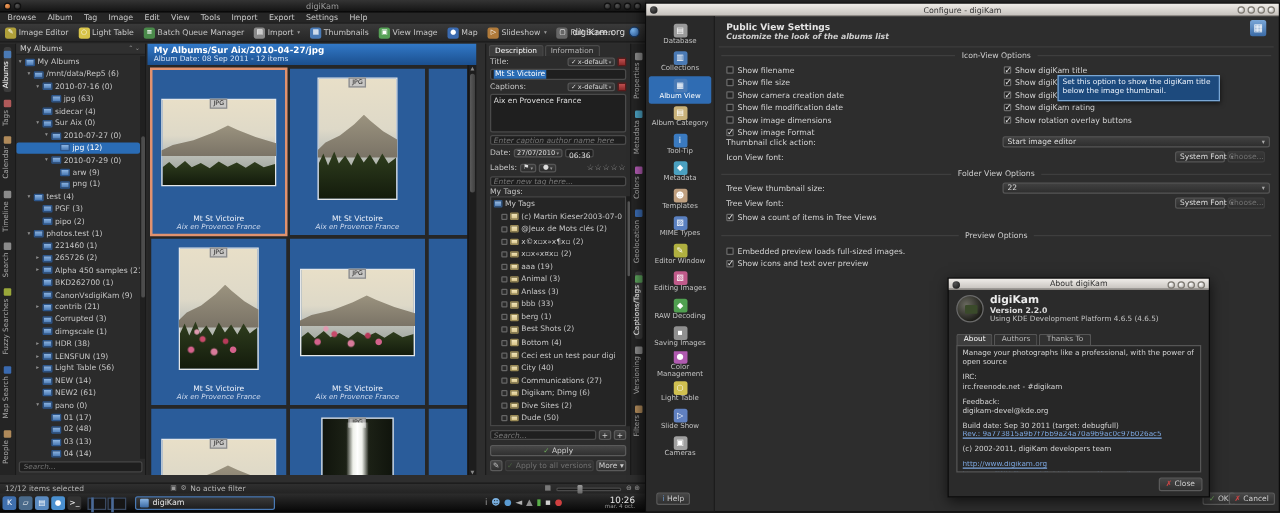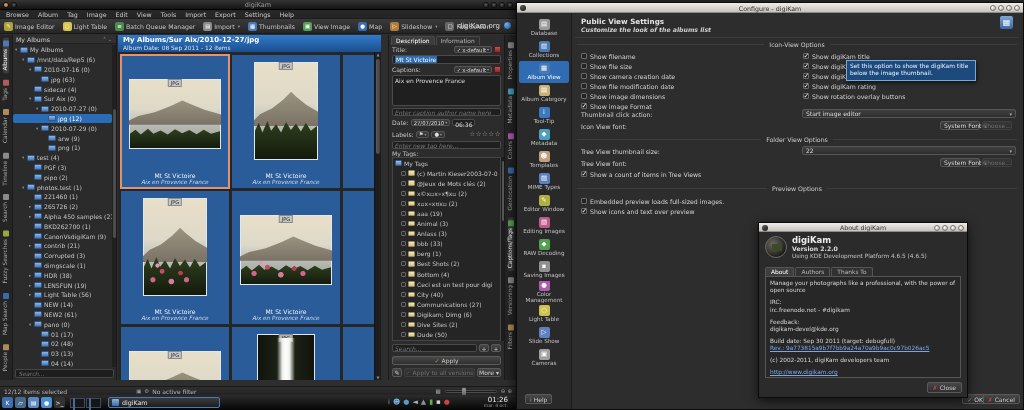--- a/index.html
+++ b/index.html
@@ -462,21 +462,21 @@
         </div>
         </div>
       <div class="tree-sb">
           <div class="h"></div>
         </div>
       <input class="tsearch" readonly="" placeholder="Search..." style="">
     </div>
 
     <div class="thumbarea">
       <div class="banner">
-        <div class="t1">My Albums/Sur Aix/2010-12-27/jpg</div>
+        <div class="t1">My Albums/Sur Aix/2010-04-27/jpg</div>
         <div class="t2">Album Date: 08 Sep 2011 - 12 items</div>
       </div>
       <div class="grid">
 
       <div class="card selected land1">
           <div class="photo">
             <span class="badge">JPG</span>
             <i class="mtn"></i>
             <i class="fg"></i>
             <i class="fx"></i>
@@ -792,21 +792,21 @@
     <span class="ti" style="--c: #9a9a9a;">i</span>
         <span class="ti" style="--c: #7ab0e0;">☻</span>
         <span class="ti" style="--c: #5a9ad0;">●</span>
         <span class="ti" style="--c: #b0b0b0;">◄</span>
         <span class="ti" style="--c: #909090;">▲</span>
         <span class="ti" style="--c: #5ab04a;">▮</span>
         <span class="ti" style="--c: #d0d0d0;">▪</span>
         <span class="ti" style="--c: #d04040;">●</span>
       </div>
     <div class="clock">
-      <div class="tm">01:26</div>
+      <div class="tm">10:26</div>
       <div class="dt">mar. 4 oct.</div>
     </div>
   </div>
 
   <div class="cfgwin">
     <div class="tb-light">
       <span class="lico"></span>
       <div class="ttl">Configure - digiKam</div>
       <div class="rgt">
         <span class="lbtn"></span>

